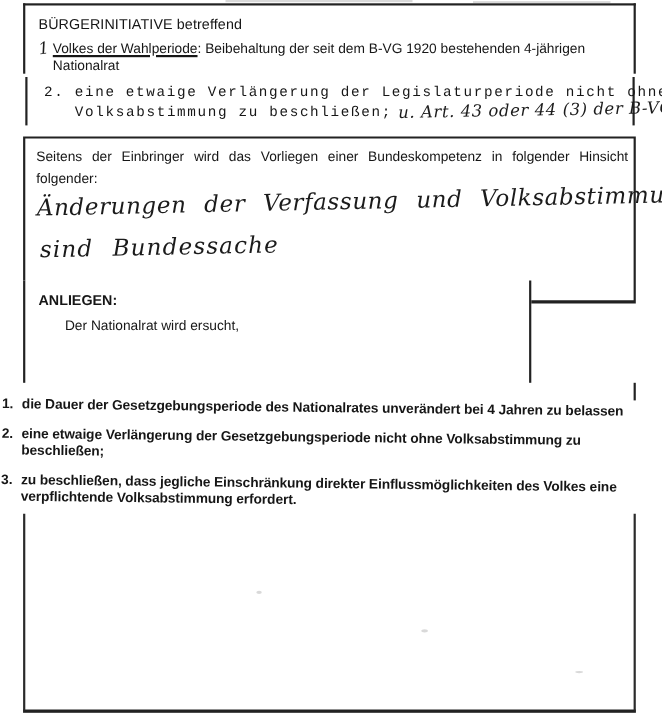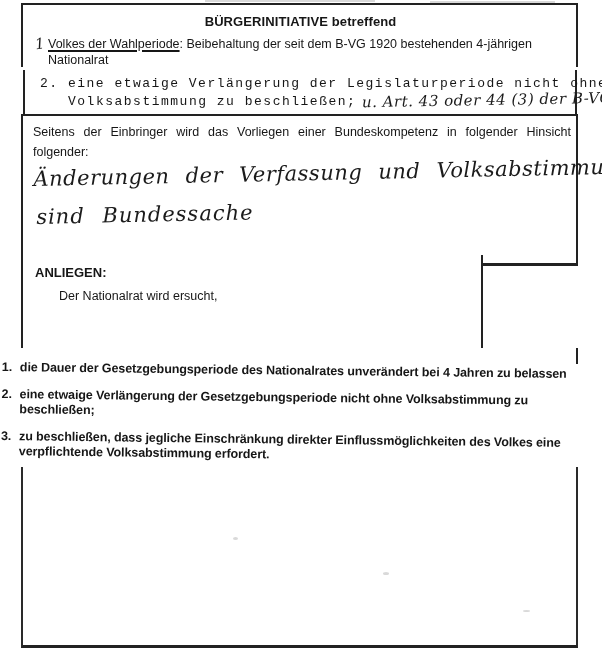--- a/index.html
+++ b/index.html
@@ -21,37 +21,37 @@
     left: 21px; top: 3px; width: 557px; height: 64px;
     border-top: 2px solid #222; border-left: 2px solid #222; border-right: 2px solid #222;
     padding: 9px 10px 0 12px;
   }
   .box-typewriter {
     left: 23px; top: 70px; width: 554px; height: 44px;
     border-left: 2px solid #222; border-right: 2px solid #222;
     padding: 5px 0 0 15px; overflow: visible;
   }
   .box-competence {
-    left: 21px; top: 114px; width: 557px; height: 152px;
+    left: 21px; top: 124px; width: 557px; height: 152px;
     border: 2px solid #222; border-bottom-width: 3px;
     padding: 6px 9px 0 10px;
   }
   .box-anliegen {
     left: 21px; top: 255px; width: 462px; height: 93px;
     border-left: 2px solid #222; border-right: 2px solid #222;
     padding: 10px 10px 0 12px;
   }
   .anliegen-right-ext { position: absolute; left: 576px; top: 348px; width: 2px; height: 16px; background: #222; }
   .box-signature {
     left: 21px; top: 467px; width: 557px; height: 181px;
     border-left: 2px solid #2a2a2a; border-right: 2px solid #2a2a2a; border-bottom: 3px solid #222;
   }
 
   
-  .title { font-weight: bold; font-size: 13px; letter-spacing: .1px; text-align: center; }
+  .title { font-weight: normal; font-size: 13px; letter-spacing: .1px; }
   .item1 { display: flex; margin-top: 7px; font-size: 12.5px; line-height: 16px; }
   .item1 .hw-num { width: 13px; flex: 0 0 13px; }
   .underlined { text-decoration: underline; text-decoration-thickness: 1.5px; text-underline-offset: 2px; }
 
   .tw-line {
     font-family: "Liberation Mono", "DejaVu Sans Mono", monospace;
     font-size: 13px; letter-spacing: 1.5px; line-height: 17px; white-space: nowrap;
   }
   .tw-line2 { padding-left: 28px; }
 

